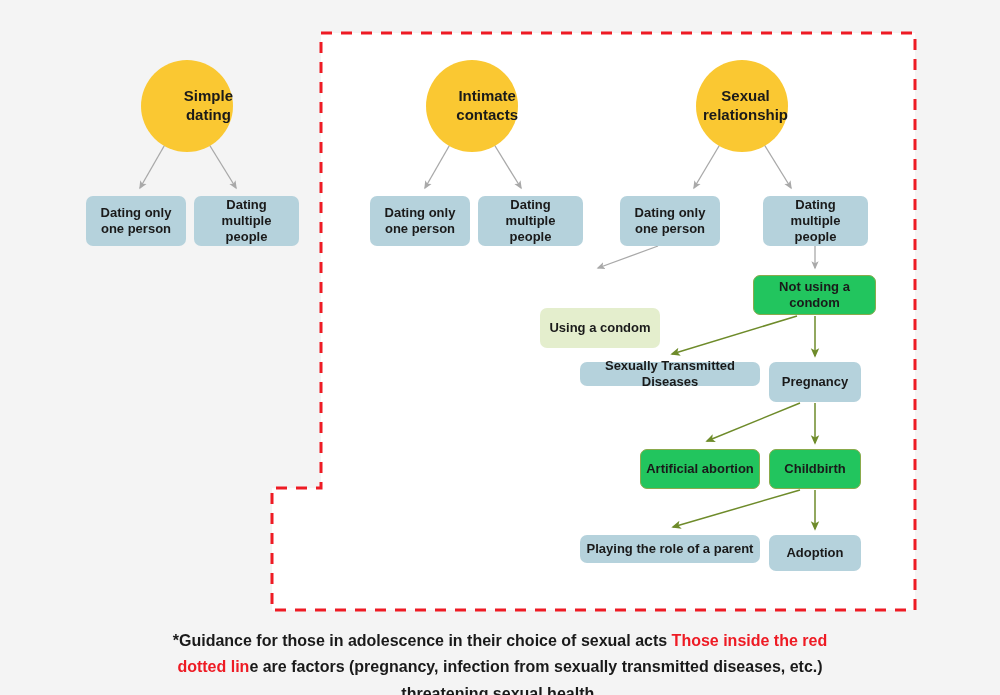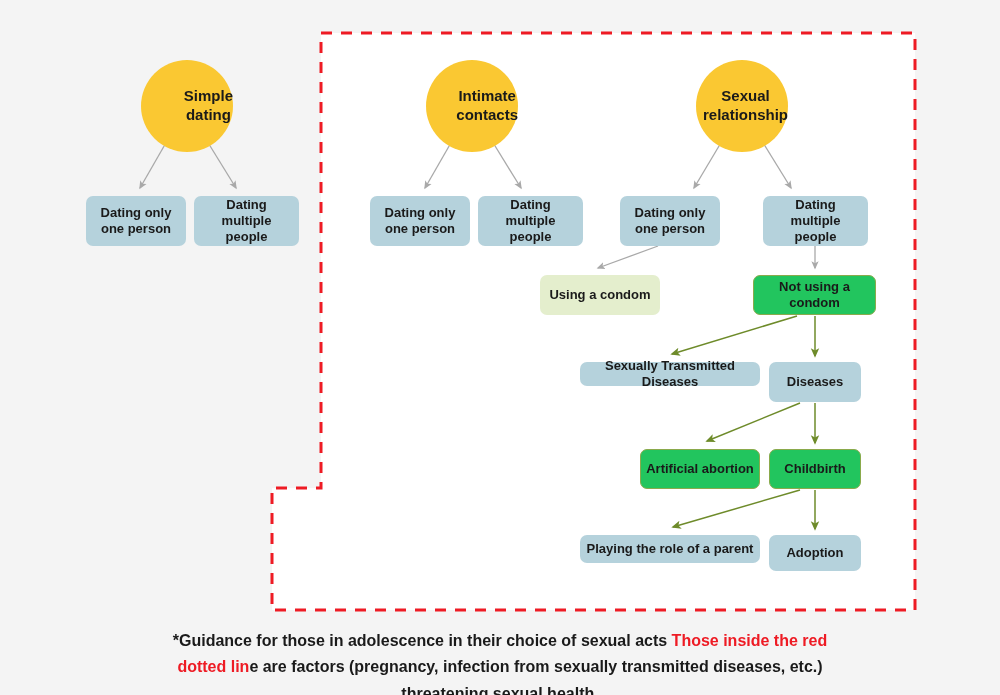--- a/index.html
+++ b/index.html
@@ -75,20 +75,21 @@
     font-weight: 600;
     line-height: 1.25;
     box-sizing: border-box;
     padding: 2px 5px;
   }
   .box-blue {
     background: #b5d2dc;
   }
   .box-green-light {
     background: #e4eecd;
+    margin-top: 33px;
   }
   .box-green {
     background: #22c55e;
     border: 1px solid #8aaa4c;
   }
   
   #caption {
     position: absolute;
     left: 150px;
     top: 628px;
@@ -219,21 +220,21 @@
 
   <div class="box-node box-green" style="left:753px; top:275px; width:123px; height:40px;">
     <span>Not using a condom</span>
   </div>
 
   <div class="box-node box-blue" style="left:580px; top:362px; width:180px; height:24px;">
     <span>Sexually Transmitted Diseases</span>
   </div>
 
   <div class="box-node box-blue" style="left:769px; top:362px; width:92px; height:40px;">
-    <span>Diseases</span>
+    <span>Pregnancy</span>
   </div>
 
   <div class="box-node box-green" style="left:640px; top:449px; width:120px; height:40px;">
     <span>Artificial abortion</span>
   </div>
 
   <div class="box-node box-green" style="left:769px; top:449px; width:92px; height:40px;">
     <span>Childbirth</span>
   </div>
 

